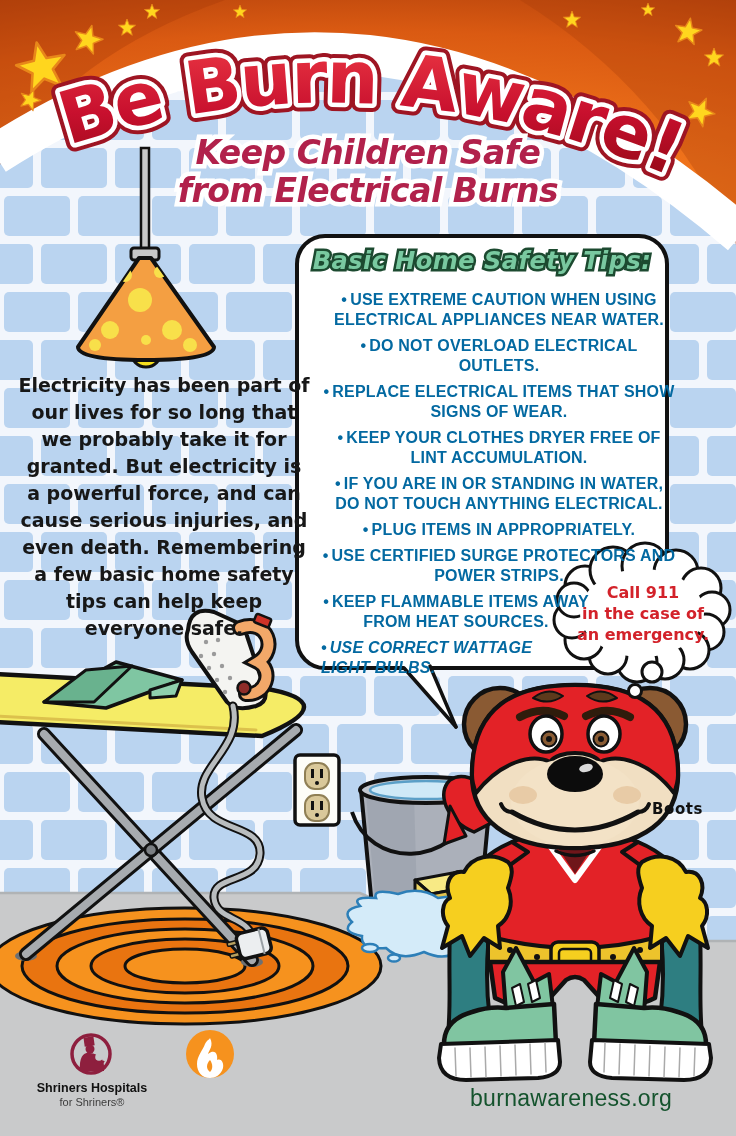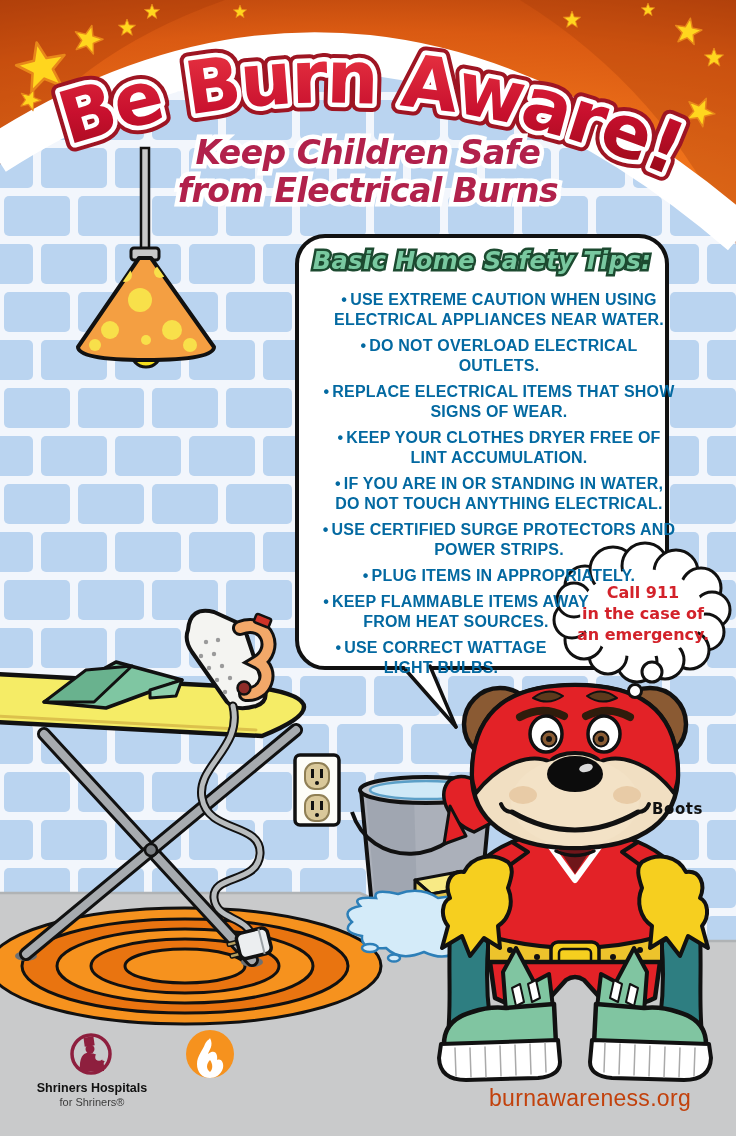--- a/index.html
+++ b/index.html
@@ -24,37 +24,37 @@
             font:bold 24px/30px "DejaVu Sans",sans-serif;letter-spacing:0.5px;}
   .tipshead .under{-webkit-text-stroke:5px #1c4a30;color:#79c9a0;}
   .tipshead .over{color:#79c9a0;}
 
   ul.tips{left:321px;top:290px;width:356px;margin:0;padding:0;list-style:none;
           text-align:center;font:bold 16px/20px "Liberation Sans",sans-serif;
           color:#0369a1;letter-spacing:0.2px;}
   ul.tips li{margin:0 0 6px 0;}
   ul.tips .dot{margin-right:3px;}
   li.tip8{width:270px;}
-  li.tip9{width:240px;text-align:center;}
+  li.tip9{width:240px;text-align:left;font-style:italic;}
 
   .cloudtxt{left:566px;top:582px;width:154px;text-align:center;
             font:bold 16px/21px "DejaVu Sans",sans-serif;color:#d3222a;}
 
   .bootslbl{left:652px;top:800px;width:76px;
             font:bold 15px/18px "DejaVu Sans",sans-serif;color:#111;
             letter-spacing:0.6px;}
 
   .logotext{text-align:center;color:#101010;}
   .logotext .l1{font:bold 12.5px/15px "Liberation Sans",sans-serif;}
   .logotext .l2{font:11px/13px "Liberation Sans",sans-serif;color:#3d3d3d;}
   .shrinerstxt{left:31px;top:1081px;width:122px;}
   .burntxt{left:150px;top:1081px;width:122px;}
 
-  .website{left:470px;top:1085px;width:240px;text-align:center;
-           font:23px/26px "Liberation Sans",sans-serif;color:#c2410c;
+  .website{left:470px;top:1085px;width:240px;text-align:left;
+           font:23px/26px "Liberation Sans",sans-serif;color:#14532d;
            letter-spacing:0.3px;cursor:pointer;}
 </style>
 </head>
 <body>
 
 <div class="stage">
 
 <svg class="bg" width="736" height="1136" viewBox="0 0 736 1136" xmlns="http://www.w3.org/2000/svg" xmlns:xlink="http://www.w3.org/1999/xlink">
   <defs>
     <radialGradient id="skyg" cx="50%" cy="115%" r="125%">
@@ -342,36 +342,37 @@
   <div class="layered">
     <span class="under">Keep Children Safe</span>
     <span class="over">Keep Children Safe</span>
   </div>
   <div class="layered">
     <span class="under">from Electrical Burns</span>
     <span class="over">from Electrical Burns</span>
   </div>
 </div>
 
+<div class="abs intro">Electricity has been part of our lives for so long that we probably take it for granted. But electricity is a powerful force, and can cause serious injuries, and even death. Remembering a few basic home safety tips can help keep everyone safe.</div>
 
 <div class="abs tipshead">
   <div class="layered">
     <span class="under">Basic Home Safety Tips:</span>
     <span class="over">Basic Home Safety Tips:</span>
   </div>
 </div>
 
 <ul class="abs tips">
   <li><span class="dot">•</span><span>USE EXTREME CAUTION WHEN USING ELECTRICAL APPLIANCES NEAR WATER.</span></li>
   <li><span class="dot">•</span><span>DO NOT OVERLOAD ELECTRICAL OUTLETS.</span></li>
   <li><span class="dot">•</span><span>REPLACE ELECTRICAL ITEMS THAT SHOW SIGNS OF WEAR.</span></li>
   <li><span class="dot">•</span><span>KEEP YOUR CLOTHES DRYER FREE OF LINT ACCUMULATION.</span></li>
   <li><span class="dot">•</span><span>IF YOU ARE IN OR STANDING IN WATER, DO NOT TOUCH ANYTHING ELECTRICAL.</span></li>
+  <li><span class="dot">•</span><span>PLUG ITEMS IN APPROPRIATELY.</span></li>
   <li><span class="dot">•</span><span>USE CERTIFIED SURGE PROTECTORS AND POWER STRIPS.</span></li>
-  <li><span class="dot">•</span><span>PLUG ITEMS IN APPROPRIATELY.</span></li>
   <li class="tip8"><span class="dot">•</span><span>KEEP FLAMMABLE ITEMS AWAY FROM HEAT SOURCES.</span></li>
   <li class="tip9"><span class="dot">•</span><span>USE CORRECT WATTAGE LIGHT BULBS.</span></li>
 </ul>
 
 <div class="abs cloudtxt">
   <div>Call 911</div>
   <div>in the case of</div>
   <div>an emergency.</div>
 </div>
 

